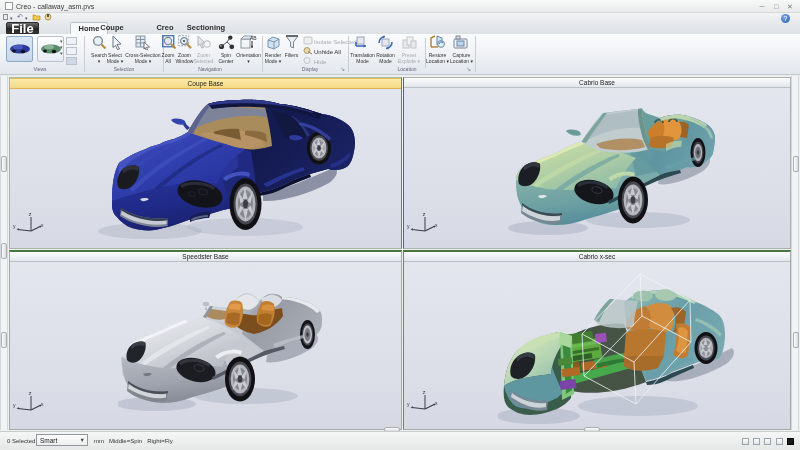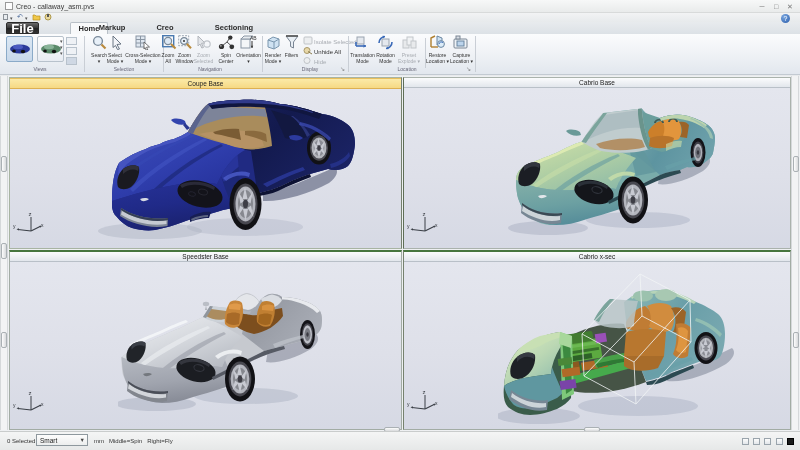--- a/index.html
+++ b/index.html
@@ -61,23 +61,23 @@
       <path d="M1 7 L1 2 L3 2 L4 3 L8 3 L8 7 Z" fill="#f0c84a" stroke="#b89020" stroke-width="0.7"></path>
     </svg>
   <svg class="abs" style="left:44px;top:13px;" width="8" height="8">
       <circle cx="4" cy="4" r="3" fill="#e8d8a0" stroke="#a08830" stroke-width="0.8"></circle>
       <rect x="3" y="1" width="2" height="3" fill="#555"></rect>
     </svg>
 
   <div id="tabrow" class="abs"></div>
   <div id="filebtn" class="abs">File</div>
   <div class="abs tab tabsel" style="left:44px;width:38px;margin-left:26px;">Home</div>
-  <div class="abs tab" style="left:90px;width:44px;">Markup</div>
+  <div class="abs tab" style="left:90px;width:44px;">Coupe</div>
   <div class="abs tab" style="left:148px;width:34px;">Creo</div>
-  <div class="abs tab" style="left:207px;width:54px;">Sectioning</div>
+  <div class="abs tab" style="left:179px;width:54px;">Sectioning</div>
 
   <div id="ribbon" class="abs"></div>
   <div id="ribbonicons" class="abs" style="left:0;top:0;width:800px;height:75px;">
     
     <div class="abs viewbtn" style="left:6px;background:linear-gradient(#dce8f4,#c8d8ea);border-color:#8aaac8;"></div>
     <div class="abs viewbtn" style="left:37px;"></div>
     <svg class="abs" style="left:9px;top:42px;" width="22" height="13">
         <ellipse cx="11" cy="7" rx="10" ry="4.5" fill="#2a3a9a"></ellipse>
         <ellipse cx="9" cy="5" rx="5" ry="2.2" fill="#4a5ac0"></ellipse>
         <ellipse cx="14" cy="9.5" rx="2.2" ry="1.8" fill="#111"></ellipse>

